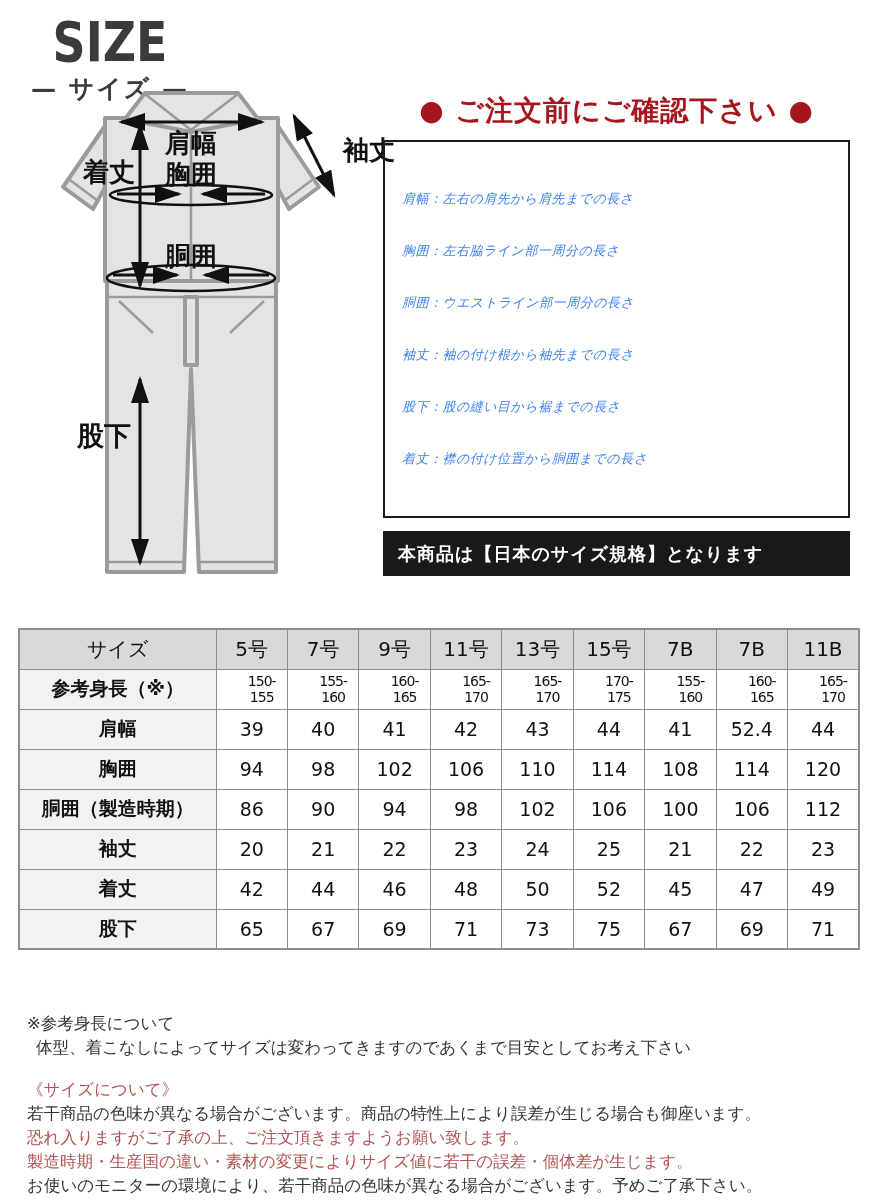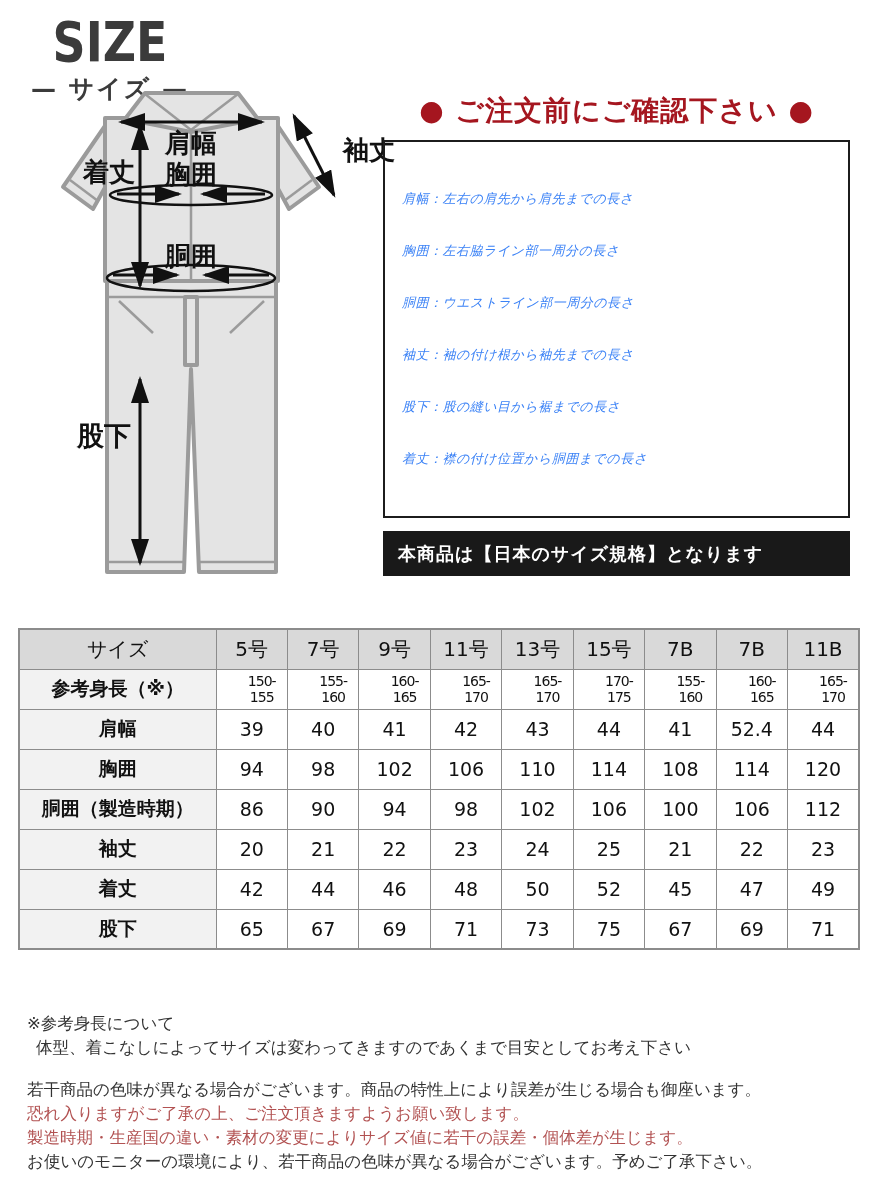--- a/index.html
+++ b/index.html
@@ -225,20 +225,21 @@
           <td>69</td>
           <td>71</td>
         </tr>
       </tbody>
   </table>
 
   <div class="notes">
     <div class="ref-title">※参考身長について</div>
     <div class="ref-body">体型、着こなしによってサイズは変わってきますのであくまで目安としてお考え下さい</div>
     <div class="gap"></div>
+    <div class="red">《サイズについて》</div>
     <div>
         <div>若干商品の色味が異なる場合がございます。商品の特性上により誤差が生じる場合も御座います。</div>
         <div class="red">恐れ入りますがご了承の上、ご注文頂きますようお願い致します。</div>
         <div class="red">製造時期・生産国の違い・素材の変更によりサイズ値に若干の誤差・個体差が生じます。</div>
         <div>お使いのモニターの環境により、若干商品の色味が異なる場合がございます。予めご了承下さい。</div>
       </div>
   </div>
 
 </div>
 

